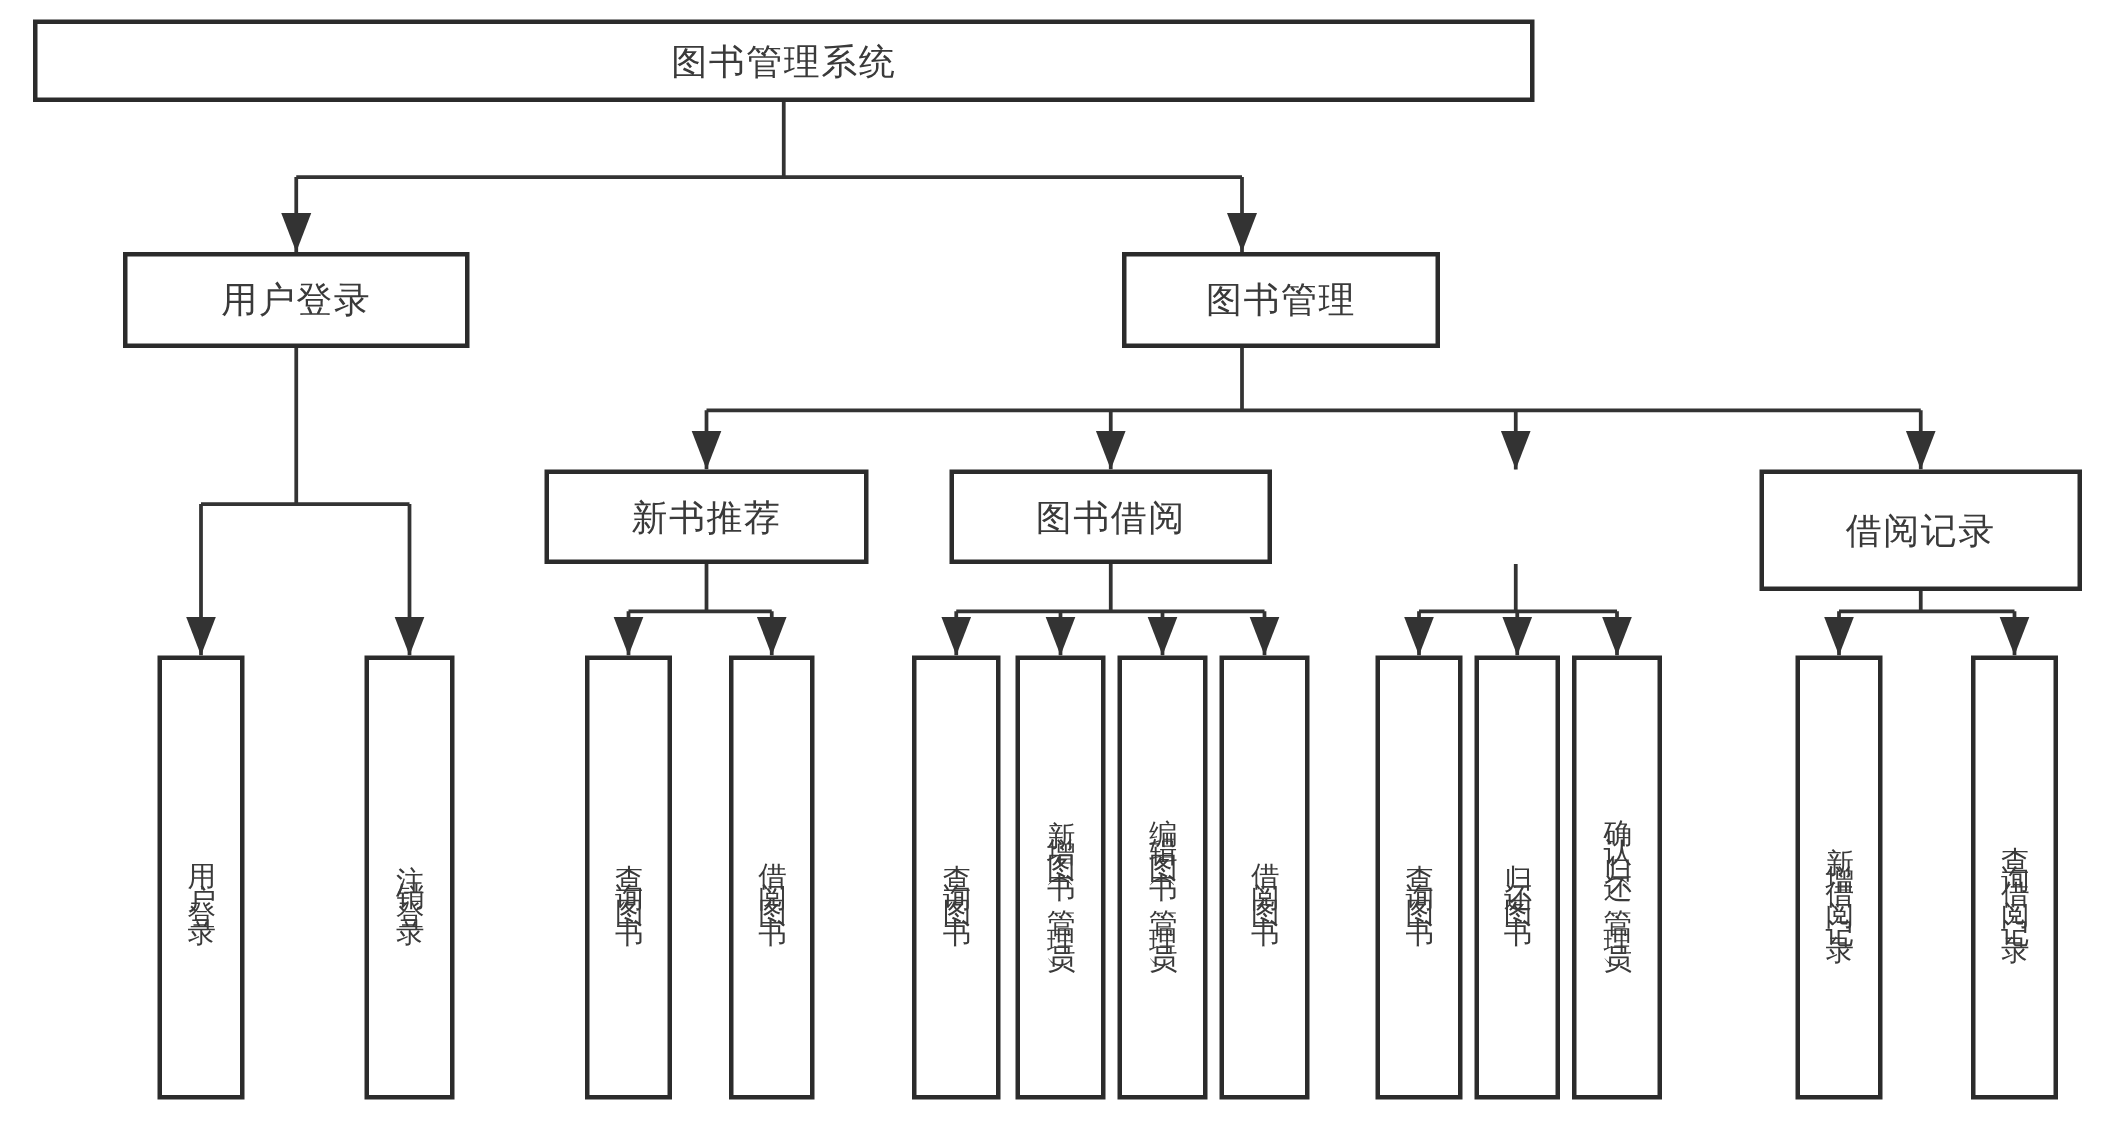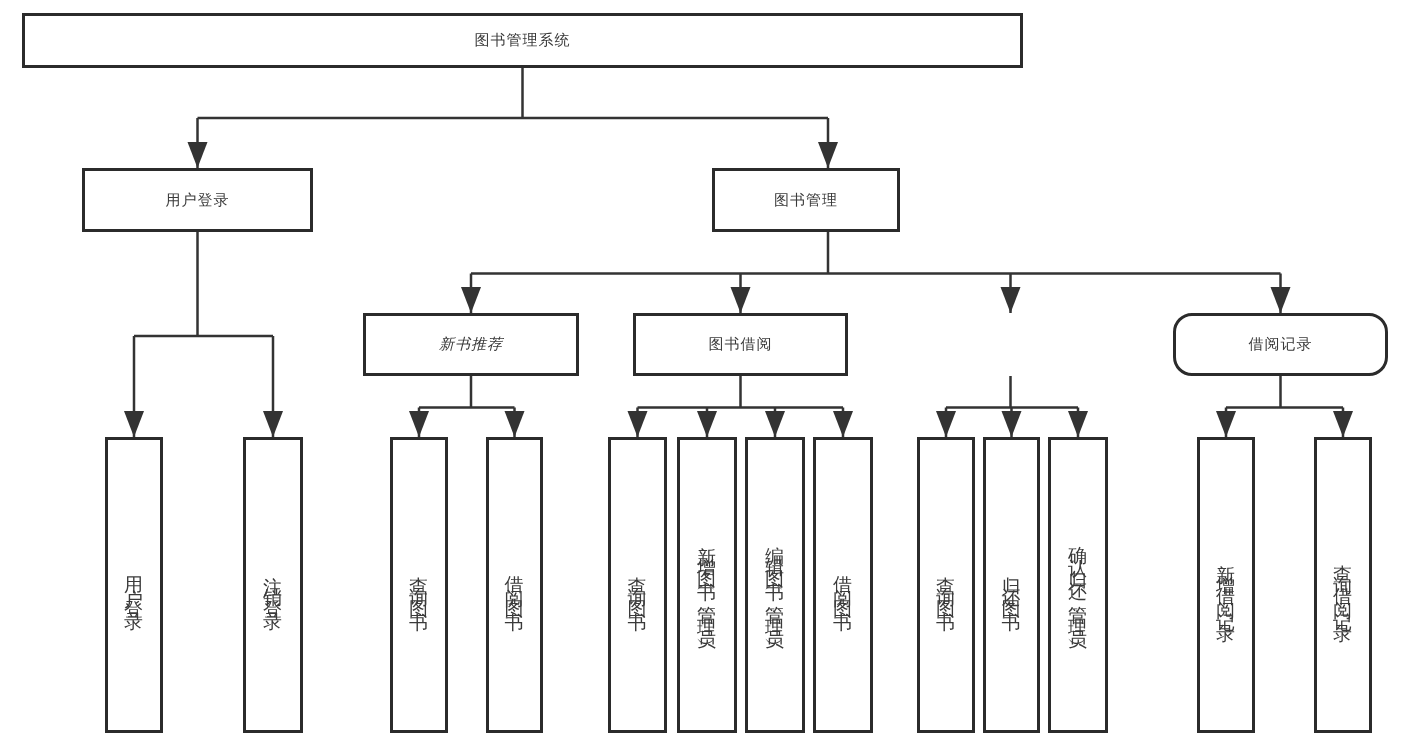--- a/index.html
+++ b/index.html
@@ -34,21 +34,21 @@
     box-sizing: border-box;
     border: 3px solid var(--border);
     background: var(--background);
     display: flex;
     align-items: center;
     justify-content: center;
     color: var(--text);
     text-align: center;
   }
   .node.h {
-    font-size: 15px;
+    font-size: 24px;
     letter-spacing: 1px;
   }
   .node.v {
     writing-mode: vertical-rl;
     text-orientation: mixed;
     font-size: 19px;
     letter-spacing: 12px;
     line-height: 1;
   }
   .watermark {
@@ -106,25 +106,25 @@
     <path class="cline" marker-end="url(#arrow)" d="M946 407.5 V437"></path>
     <path class="cline" marker-end="url(#arrow)" d="M1011.5 407.5 V437"></path>
     <path class="cline" marker-end="url(#arrow)" d="M1078 407.5 V437"></path>
     <path class="cline" marker-end="url(#arrow)" d="M1226 407.5 V437"></path>
     <path class="cline" marker-end="url(#arrow)" d="M1343 407.5 V437"></path>
   </svg>
 
   <div class="node h" style="left:22px; top:13px; width:1001px; height:55px;">图书管理系统</div>
 
   <div class="node h" style="left:82px; top:168px; width:231px; height:64px;">用户登录</div>
-  <div class="node h" style="left:712px; top:168px; width:188px; height:64px;text-align:center;">图书管理</div>
+  <div class="node h" style="left:748px; top:168px; width:212px; height:64px;text-align:center;">图书管理</div>
 
-  <div class="node h" style="left:363px; top:313px; width:216px; height:63px;font-style:italic;">新书推荐</div>
+  <div class="node h" style="left:363px; top:313px; width:216px; height:63px;">新书推荐</div>
   <div class="node h" style="left:633px; top:313px; width:215px; height:63px;">图书借阅</div>
-  <div class="node h" style="left:1173px; top:313px; width:215px; height:63px;border-radius:19px;">借阅记录</div>
+  <div class="node h" style="left:1173px; top:313px; width:215px; height:81px;">借阅记录</div>
 
   <div class="node v" style="left:105px; top:437px; width:58px; height:296px;">用户登录</div>
   <div class="node v" style="left:243px; top:437px; width:60px; height:296px;">注销登录</div>
 
   <div class="node v" style="left:390px; top:437px; width:58px; height:296px;">查询图书</div>
   <div class="node v" style="left:486px; top:437px; width:57px; height:296px;">借阅图书</div>
 
   <div class="node v" style="left:608px; top:437px; width:59px; height:296px;">查询图书</div>
   <div class="node v" style="left:677px; top:437px; width:60px; height:296px;">新增图书（管理员）</div>
   <div class="node v" style="left:745px; top:437px; width:60px; height:296px;">编辑图书（管理员）</div>

